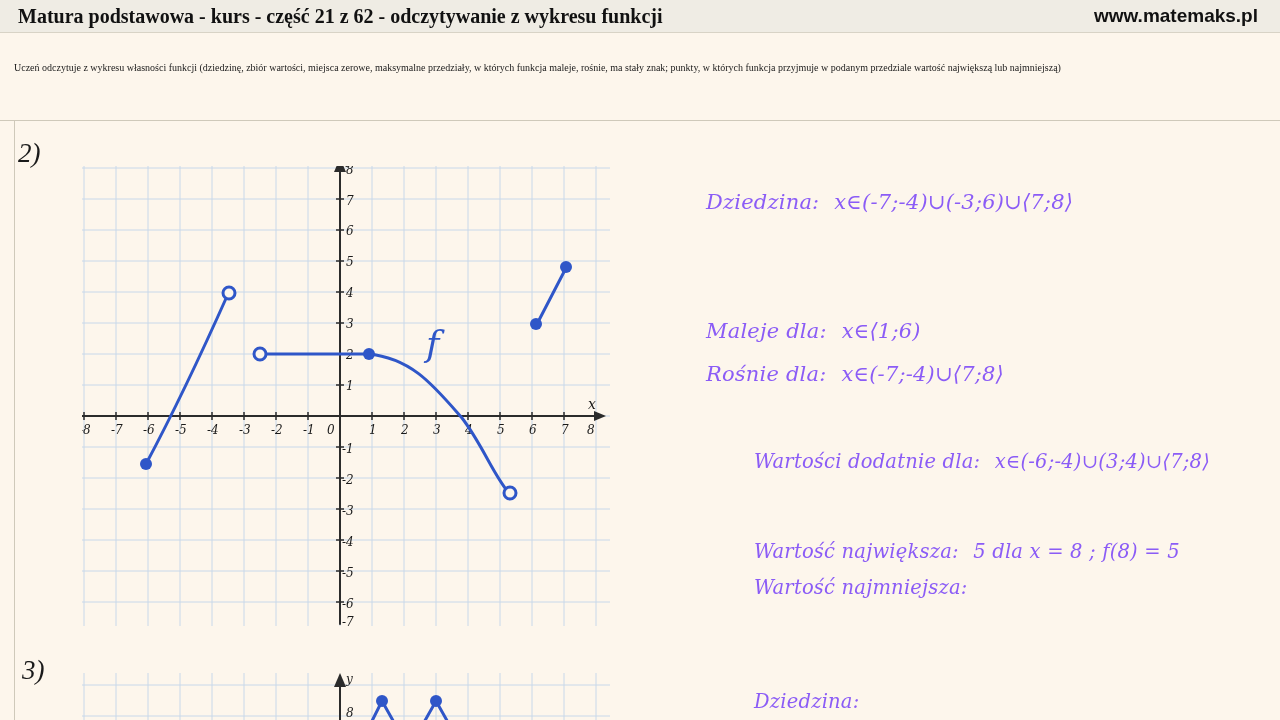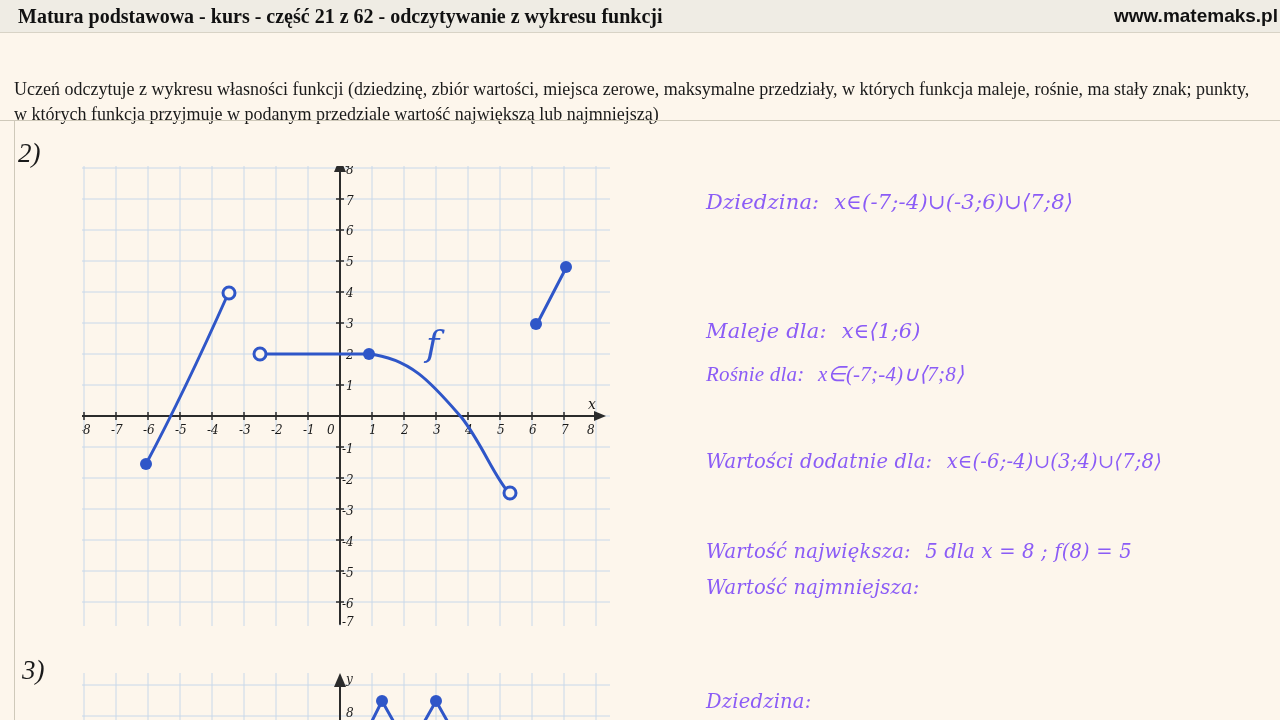--- a/index.html
+++ b/index.html
@@ -10,34 +10,34 @@
     color:#1a1a1a;
   }
   .page{position:relative;width:1280px;height:720px;}
 
   
   .topbar{
     position:absolute;left:0;top:0;width:1280px;height:33px;
     background:#efece4;
     border-bottom:1px solid #d8d3c6;
     display:flex;align-items:center;justify-content:space-between;
-    box-sizing:border-box;padding:0 2px 0 18px;
+    box-sizing:border-box;padding:0 22px 0 18px;
   }
   .topbar .title{
     font-size:20px;font-weight:bold;letter-spacing:0;color:#111;
     font-family:"Liberation Serif", serif;
   }
   .topbar .site{
     font-size:19px;font-weight:bold;color:#111;
     font-family:Liberation Sans, sans-serif;
   }
 
   .subtitle{
     position:absolute;left:14px;top:55px;width:1240px;
-    font-size:18px;line-height:25px;color:#1a1a1a;margin-top:22px;
+    font-size:10px;line-height:25px;color:#1a1a1a;
   }
   .hr{
     position:absolute;left:0;top:120px;width:1280px;height:1px;
     background:#cfc9ba;
   }
   .vrule{
     position:absolute;left:14px;top:121px;width:1px;height:599px;
     background:#cfc9ba;
   }
 
@@ -63,21 +63,21 @@
   .handrow{
     position:absolute;left:706px;white-space:nowrap;
     font-family:"DejaVu Serif", serif;
     font-style:italic;
     font-size:21px;
     color:#8b5cf6;
     letter-spacing:.2px;
   }
   .handrow .lbl{ }
   .handrow .val{ margin-left:8px; }
-  .handrow.tight{font-size:19.5px;}
+  .handrow.tight{font-size:19.5px;margin-left:48px;}
 </style>
 </head>
 <body>
 
 <div class="page">
 
   <div class="topbar">
     <div class="title">Matura podstawowa - kurs - część 21 z 62 - odczytywanie z wykresu funkcji</div>
     <div class="site">www.matemaks.pl</div>
   </div>
@@ -280,21 +280,21 @@
   </div>
 
   <div class="handrow" style="top:190px;">
     <span class="lbl">Dziedzina:</span>
     <span class="val">x∈(-7;-4)∪(-3;6)∪⟨7;8⟩</span>
   </div>
   <div class="handrow" style="top:319px;">
     <span class="lbl">Maleje dla:</span>
     <span class="val">x∈⟨1;6)</span>
   </div>
-  <div class="handrow" style="top:362px;font-family:Liberation Serif, serif;">
+  <div class="handrow" style="top:362px;">
     <span class="lbl">Rośnie dla:</span>
     <span class="val">x∈(-7;-4)∪⟨7;8⟩</span>
   </div>
   <div class="handrow tight" style="top:450px;">
     <span class="lbl">Wartości dodatnie dla:</span>
     <span class="val">x∈(-6;-4)∪(3;4)∪⟨7;8⟩</span>
   </div>
   <div class="handrow tight" style="top:540px;text-align:center;">
     <span class="lbl">Wartość największa:</span>
     <span class="val">5  dla  x = 8  ;  f(8) = 5</span>

